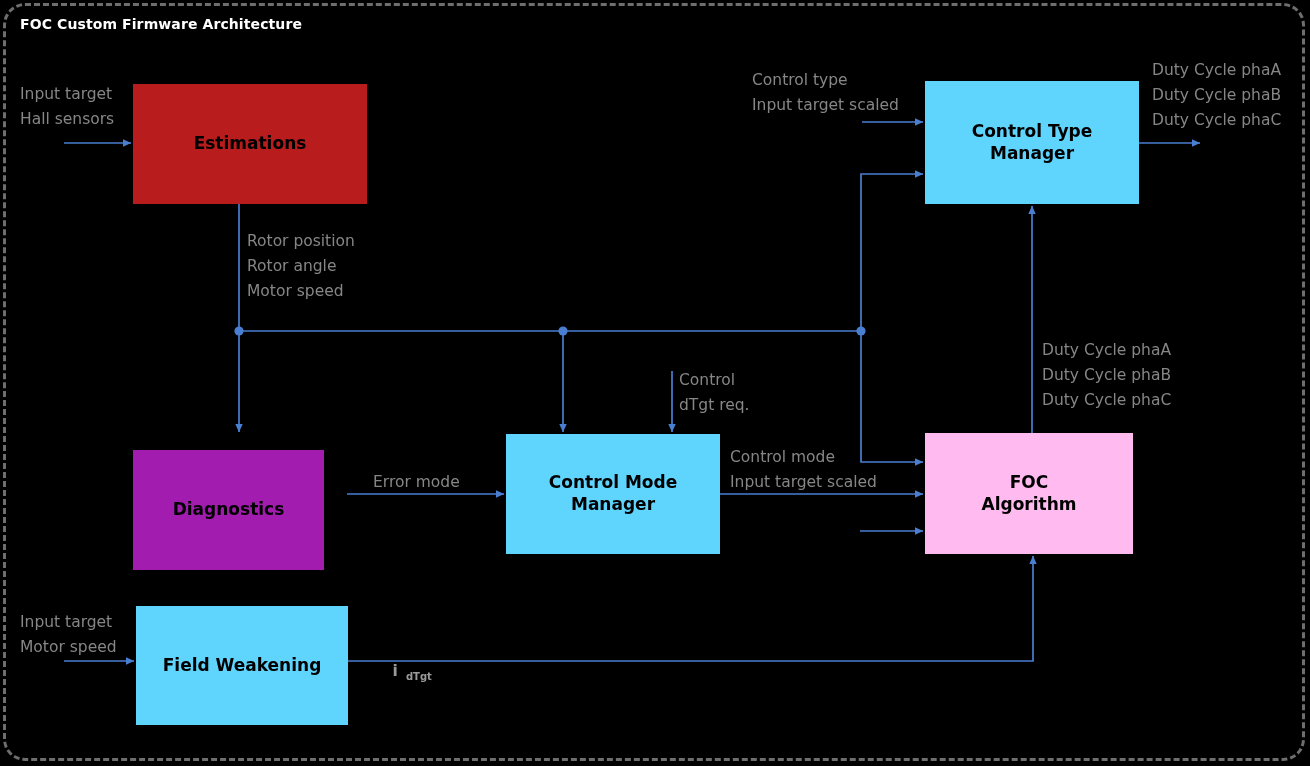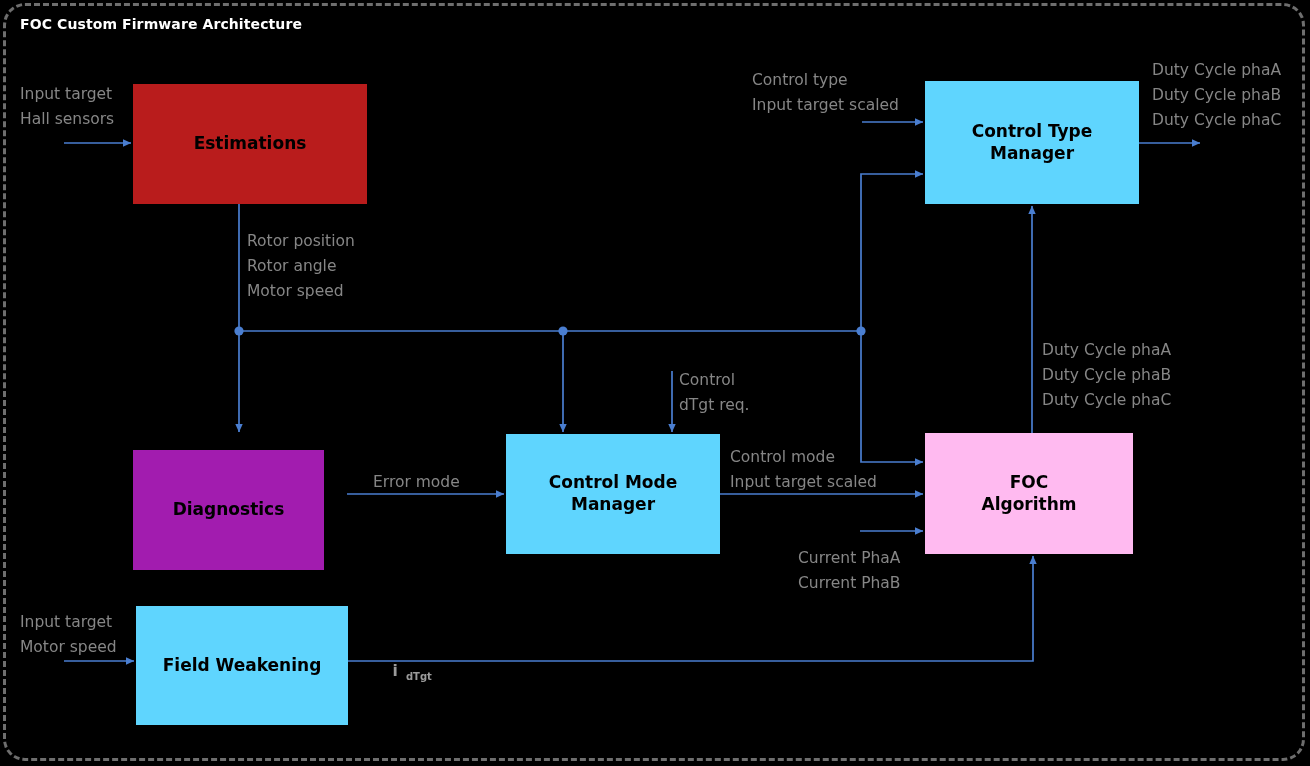--- a/index.html
+++ b/index.html
@@ -118,22 +118,20 @@
 Duty Cycle phaC</div>
 
   <div class="lbl" style="left:679px;top:368px;">Control
 dTgt req.</div>
 
   <div class="lbl" style="left:373px;top:470px;">Error mode</div>
 
   <div class="lbl" style="left:730px;top:445px;">Control mode
 Input target scaled</div>
 
-  <div class="lbl" style="left:798px;top:546px;">Current PhaA
-Current PhaB</div>
 
   <div class="lbl" style="left:20px;top:610px;">Input target
 Motor speed</div>
 
   <div class="lbl" style="left:371px;top:634px;color:#9a9a9a;font-weight:bold;">
     <span>i</span><span class="sub">dTgt</span>
   </div>
 
 </div>
 

